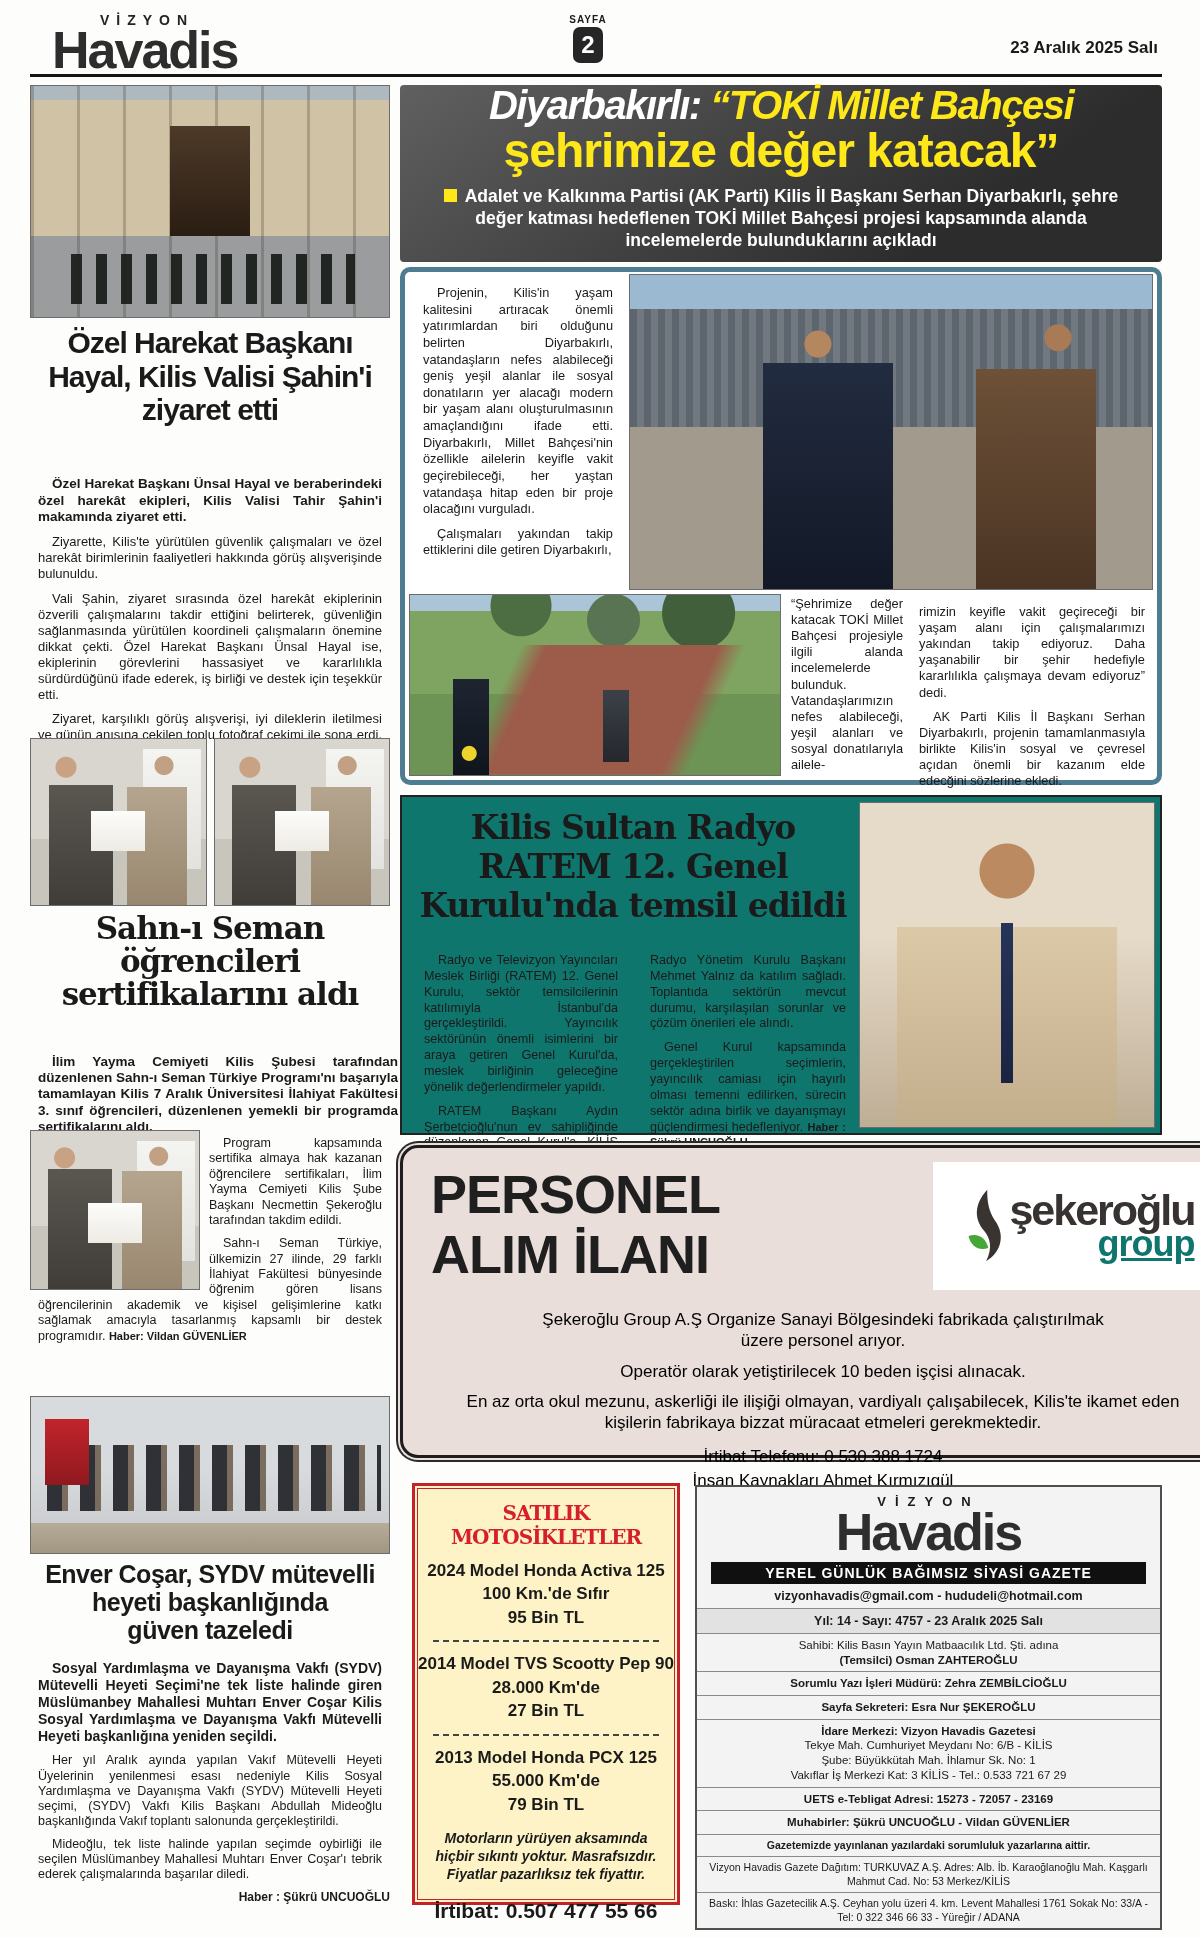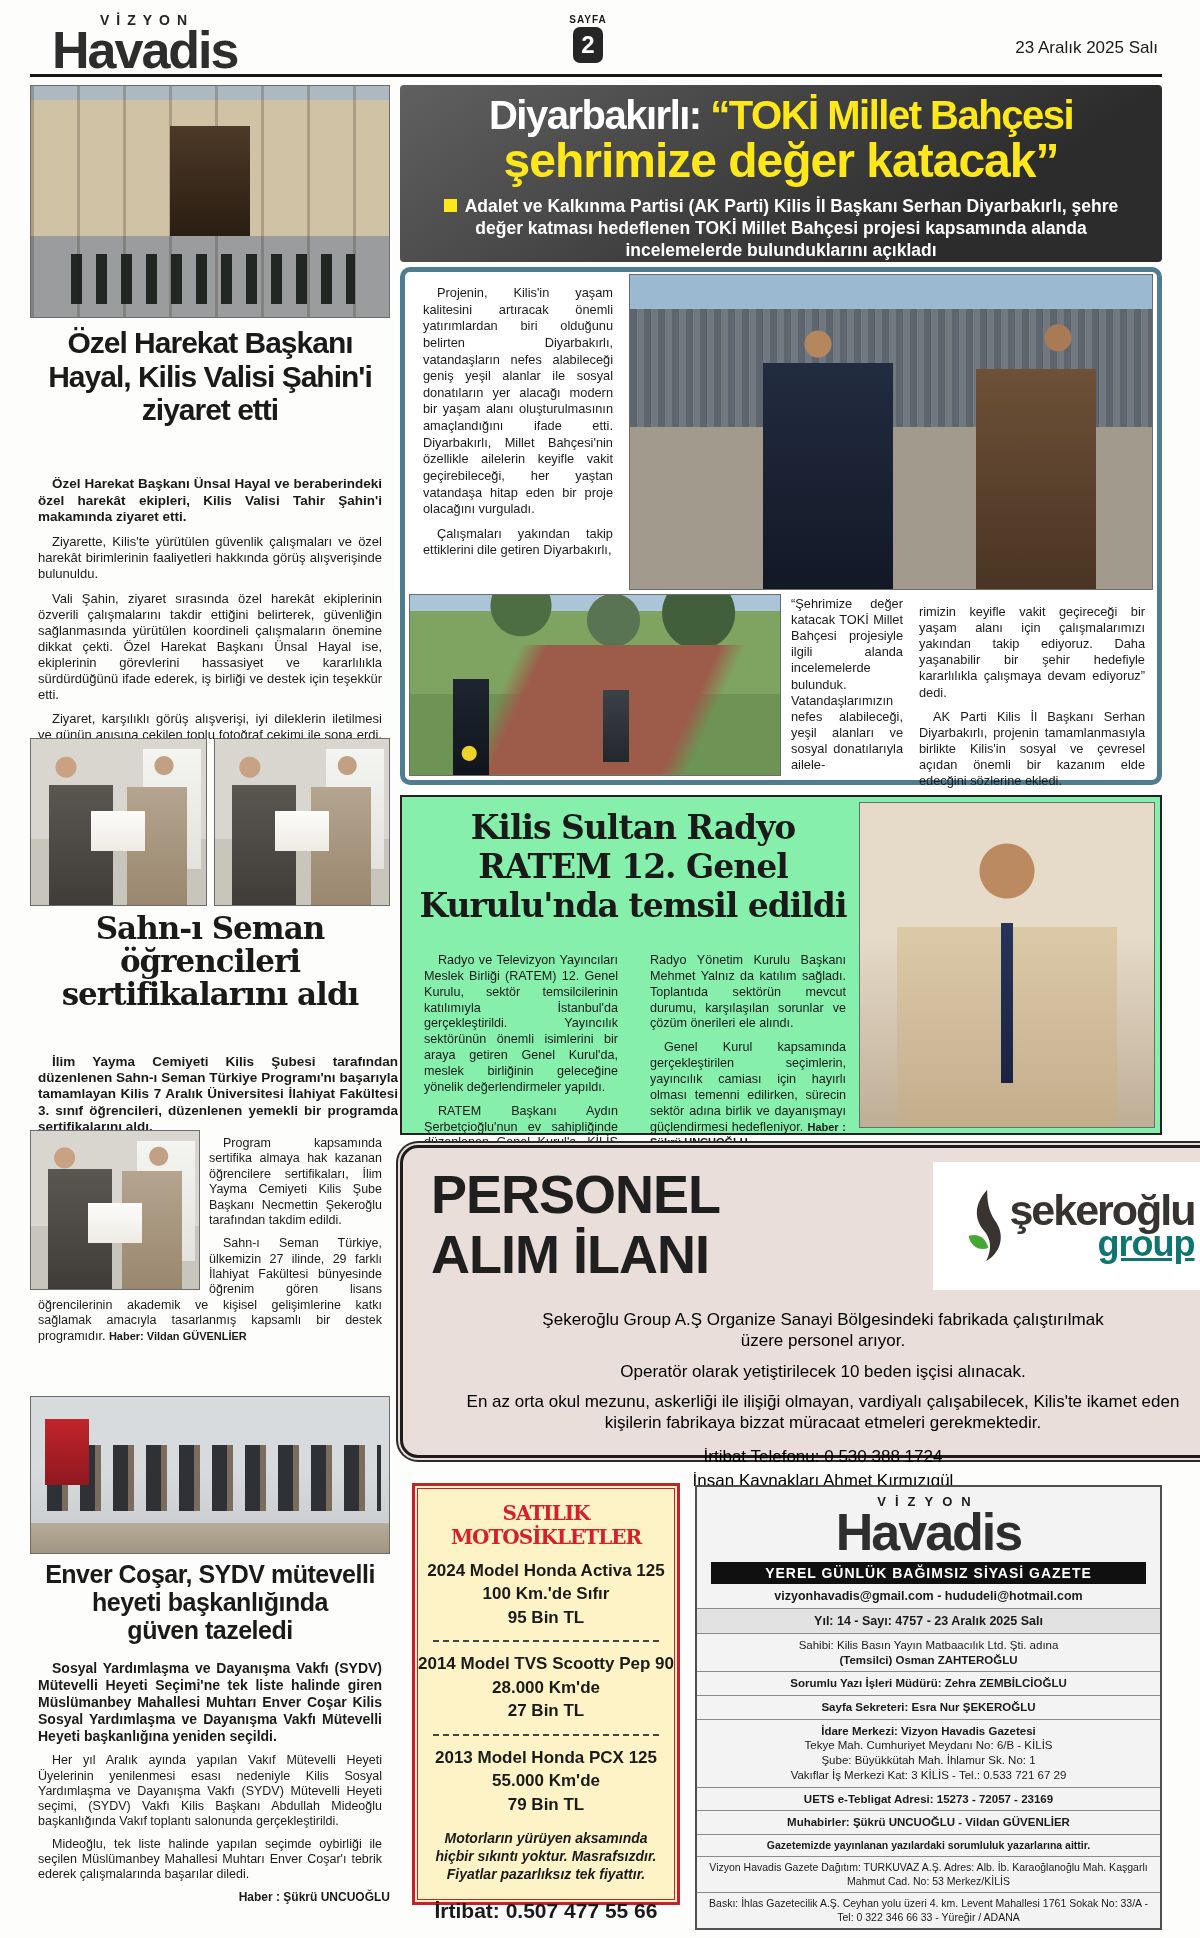--- a/index.html
+++ b/index.html
@@ -12,21 +12,21 @@
   .ind{text-indent:14px;}
 
   
   .hdr-logo{left:52px;top:12px;}
   .brand-small{font-size:14px;font-weight:bold;letter-spacing:7px;color:#242424;margin-left:48px;}
   .brand-large{font-size:52px;font-weight:bold;letter-spacing:-2px;line-height:.88;color:#2d2d2d;}
   .hdr-page{left:565px;top:14px;width:46px;text-align:center;}
   .sayfa{font-size:10px;font-weight:bold;letter-spacing:1px;}
   .badge{margin:2px auto 0;width:30px;height:36px;background:#262626;color:#fff;border-radius:7px;
          font-size:24px;font-weight:bold;line-height:36px;text-align:center;}
-  .hdr-date{right:42px;top:38px;font-size:17px;font-weight:normal;}
+  .hdr-date{right:42px;top:38px;font-size:17px;font-weight:bold;}
   .hdr-rule{left:30px;width:1132px;top:74px;height:0;border-top:3px solid #151515;}
 
   
   .ph{border:1px solid #6c6c6c;box-sizing:border-box;}
   #ph-valilik{left:30px;top:85px;width:360px;height:233px;background:
     repeating-linear-gradient(90deg, rgba(24,28,24,.92) 0 11px, rgba(24,28,24,0) 11px 25px) 40px 168px / 284px 50px no-repeat,
     linear-gradient(#4d3a28,#2a1d12) 50% 40px / 80px 110px no-repeat,
     repeating-linear-gradient(90deg, rgba(60,50,35,.25) 0 3px, rgba(0,0,0,0) 3px 46px),
     linear-gradient(180deg,#aeb9bf 0 14px,#d0c2a5 14px 150px,#9b9c9e 150px 100%);}
   .ph-cert{background:
@@ -78,33 +78,33 @@
   #sahn-body{top:1128px;height:264px;font-size:12.5px;line-height:1.23;overflow:hidden;}
   #enver-title{top:1560px;font-size:25px;font-weight:bold;text-align:center;line-height:1.12;letter-spacing:-0.5px;}
   #enver-text{top:1652px;font-size:12.5px;line-height:1.21;}
   #enver-text .lead{font-size:14px;font-weight:bold;line-height:1.22;}
   .byline-r{text-align:right;font-weight:bold;font-size:12px;margin-top:2px;}
   .byline-sm{font-size:11px;font-weight:bold;}
 
   
   #toki-head{left:400px;top:85px;width:762px;height:177px;border-radius:4px;text-align:center;
              background:linear-gradient(145deg,#606060,#2c2c2c 75%);color:#fff;}
-  .th1{margin-top:10px;font-size:40px;font-weight:bold;letter-spacing:-1.5px;line-height:1.02;}
+  .th1{font-size:40px;font-weight:bold;letter-spacing:-1.5px;line-height:1.02;font-style:italic;}
   .yellow{color:#ffe81a;}
   .th2{font-size:48px;font-weight:bold;letter-spacing:-1px;line-height:1.04;color:#ffe81a;}
   .tsub{margin:9px auto 0;width:724px;font-size:17.5px;font-weight:bold;line-height:1.27;text-align:center;}
   .sq{display:inline-block;width:13px;height:13px;background:#ffe81a;margin-right:8px;}
   #toki-box{left:400px;top:267px;width:762px;height:518px;border:5px solid #4e7d92;border-radius:10px;
             background:#fff;box-sizing:border-box;}
   #toki-col1{left:10px;top:5px;width:206px;font-size:12.8px;line-height:1.3;}
   #toki-col2{left:386px;top:324px;width:112px;font-size:12.8px;line-height:1.26;}
   #toki-col3{left:506px;top:324px;width:242px;font-size:12.8px;line-height:1.26;}
 
   
-  #ratem-box{left:400px;top:795px;width:762px;height:340px;border:2px solid #222;background:#86efac;box-sizing:border-box;}
+  #ratem-box{left:400px;top:795px;width:762px;height:340px;border:2px solid #222;background:#0f766e;box-sizing:border-box;}
   #ratem-title{left:6px;top:12px;width:450px;font-family:"DejaVu Serif",serif;font-size:33px;font-weight:bold;
                text-align:center;line-height:1.18;letter-spacing:-1px;}
   #ratem-col1{left:14px;top:148px;width:210px;font-size:12.6px;line-height:1.26;}
   #ratem-col2{left:240px;top:148px;width:212px;font-size:12.6px;line-height:1.26;}
 
   
   #personel{left:400px;top:1145px;width:846px;height:313px;background:#e9ded9;border:3px solid #1d1d1d;
             border-radius:18px;box-sizing:border-box;box-shadow:0 0 0 2px #e9ded9,0 0 0 4px #2a2a2a;}
   .p-title{left:28px;top:16px;width:440px;font-size:54px;font-weight:bold;line-height:1.12;
            letter-spacing:-1px;color:#1f1f1f;}

